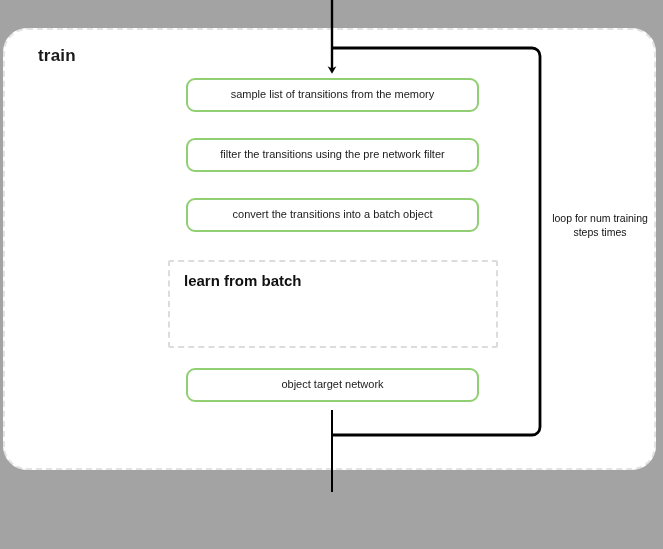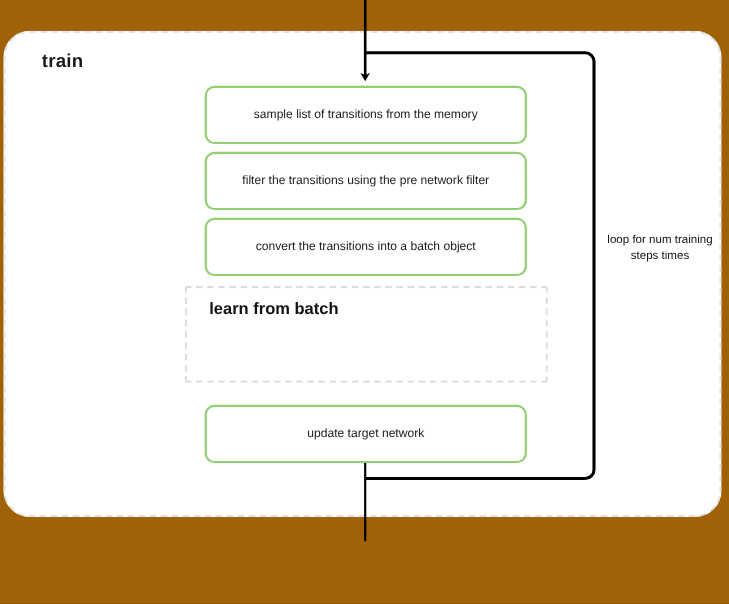--- a/index.html
+++ b/index.html
@@ -4,21 +4,21 @@
 <style>
   html, body {
     margin: 0;
     padding: 0;
     background: #000000;
   }
   #canvas {
     position: relative;
     width: 663px;
     height: 549px;
-    background: #a16207;
+    background: #a3a3a3;
     overflow: hidden;
     font-family: "Liberation Sans", sans-serif;
   }
 
   
   #train-container {
     position: absolute;
     left: 3px;
     top: 28px;
     width: 653px;
@@ -37,21 +37,21 @@
     font-weight: bold;
     color: #1a1a1a;
     letter-spacing: 0.2px;
   }
 
   
   .step-box {
     position: absolute;
     left: 186px;
     width: 293px;
-    height: 53px;
+    height: 34px;
     box-sizing: border-box;
     background: #ffffff;
     border: 2px solid #90cf72;
     border-radius: 9px;
     display: flex;
     align-items: center;
     justify-content: center;
   }
   .step-box .step-label {
     font-size: 11px;
@@ -78,21 +78,20 @@
   }
   #learn-box .learn-label {
     position: absolute;
     left: 14px;
     top: 8px;
     font-size: 15px;
     font-weight: bold;
     color: #111111;
     line-height: 1.45;
     width: 130px;
-    text-align: center;
   }
 
   
   #loop-label {
     position: absolute;
     left: 548px;
     top: 212px;
     width: 104px;
     font-size: 10.5px;
     font-weight: normal;
@@ -144,18 +143,18 @@
 
   <div id="step-filter" class="step-box">
     <span class="step-label">filter the transitions using the pre network filter</span>
   </div>
 
   <div id="learn-box">
     <div class="learn-label">learn from batch</div>
   </div>
 
   <div id="step-update" class="step-box">
-    <span class="step-label">update target network</span>
+    <span class="step-label">object target network</span>
   </div>
 
   <div id="loop-label">loop for num training steps times</div>
 
 </div>
 
 </body></html>

